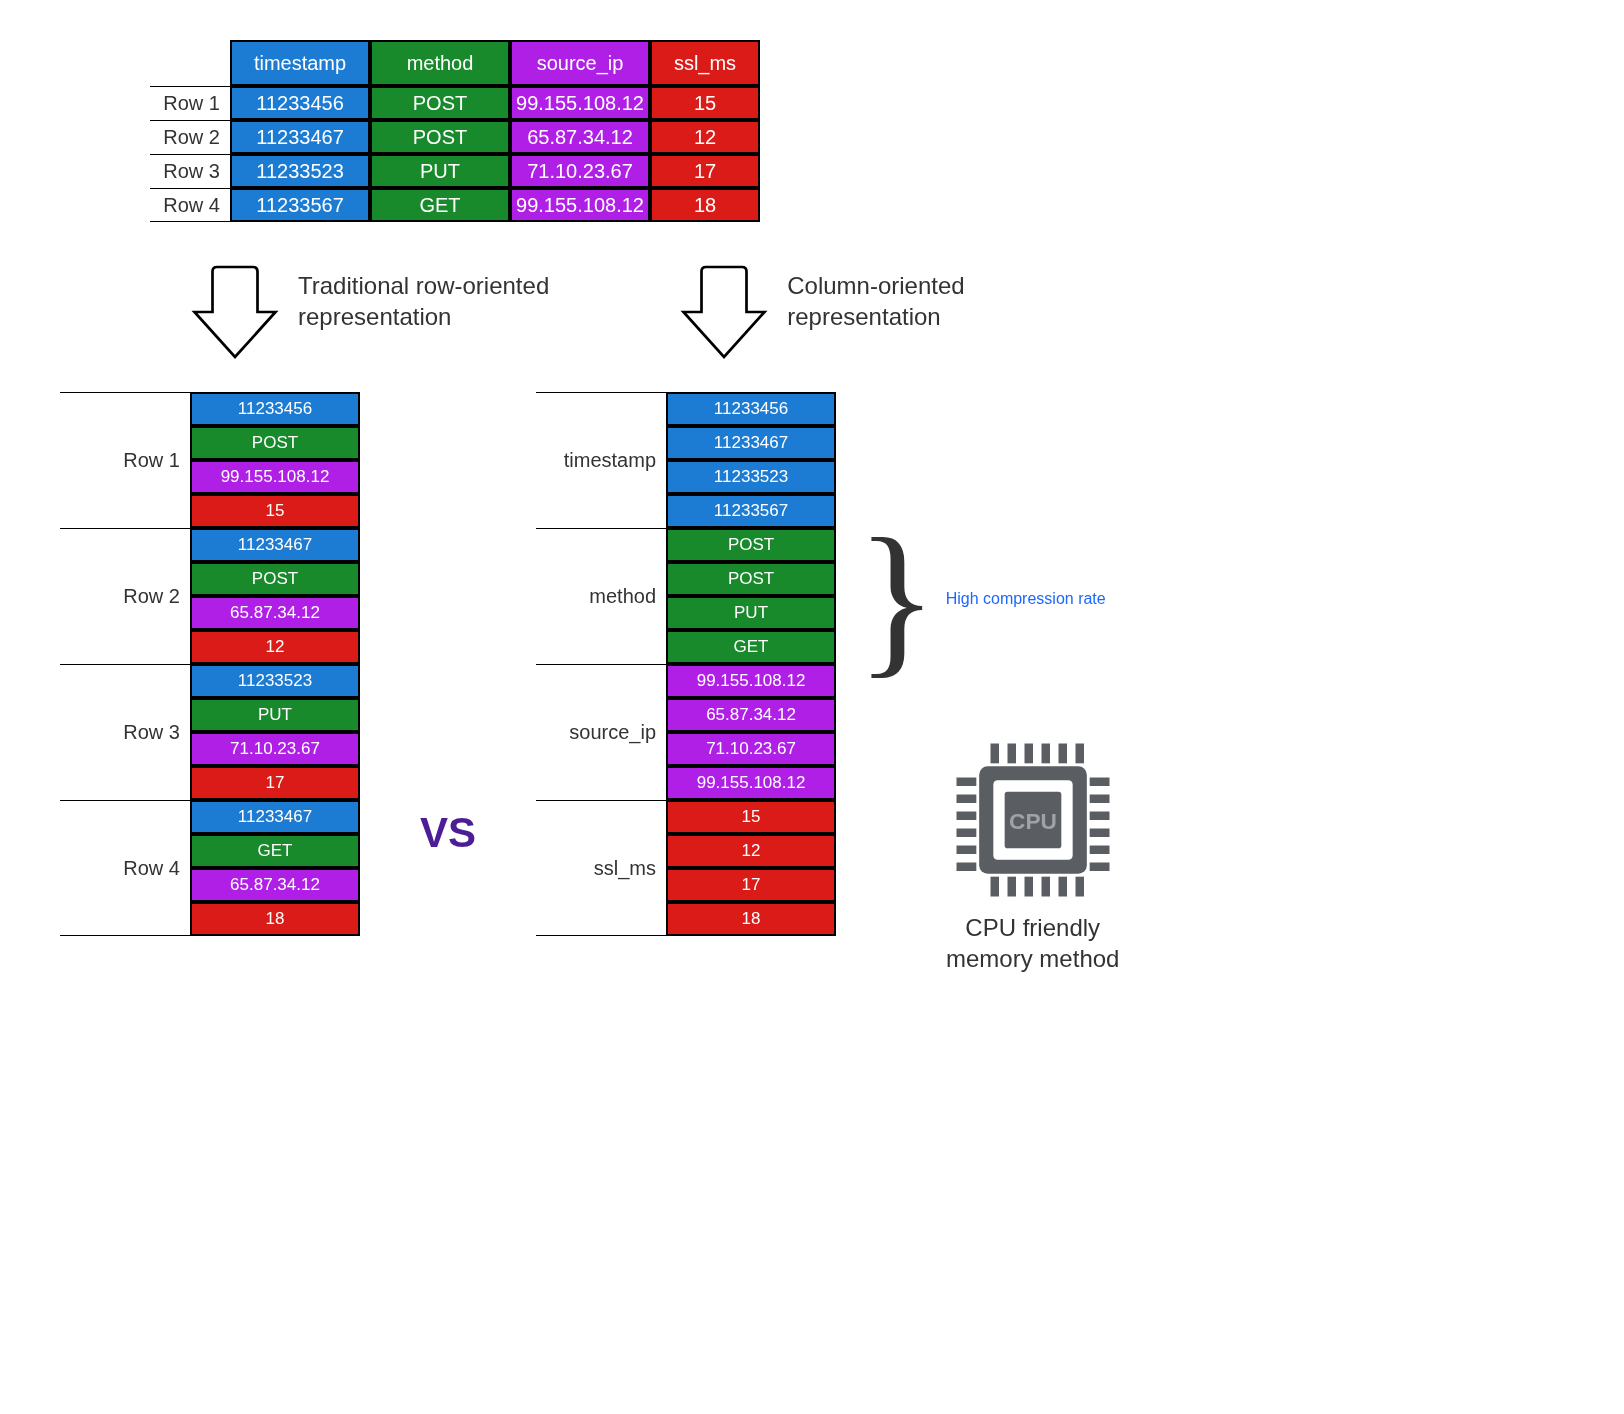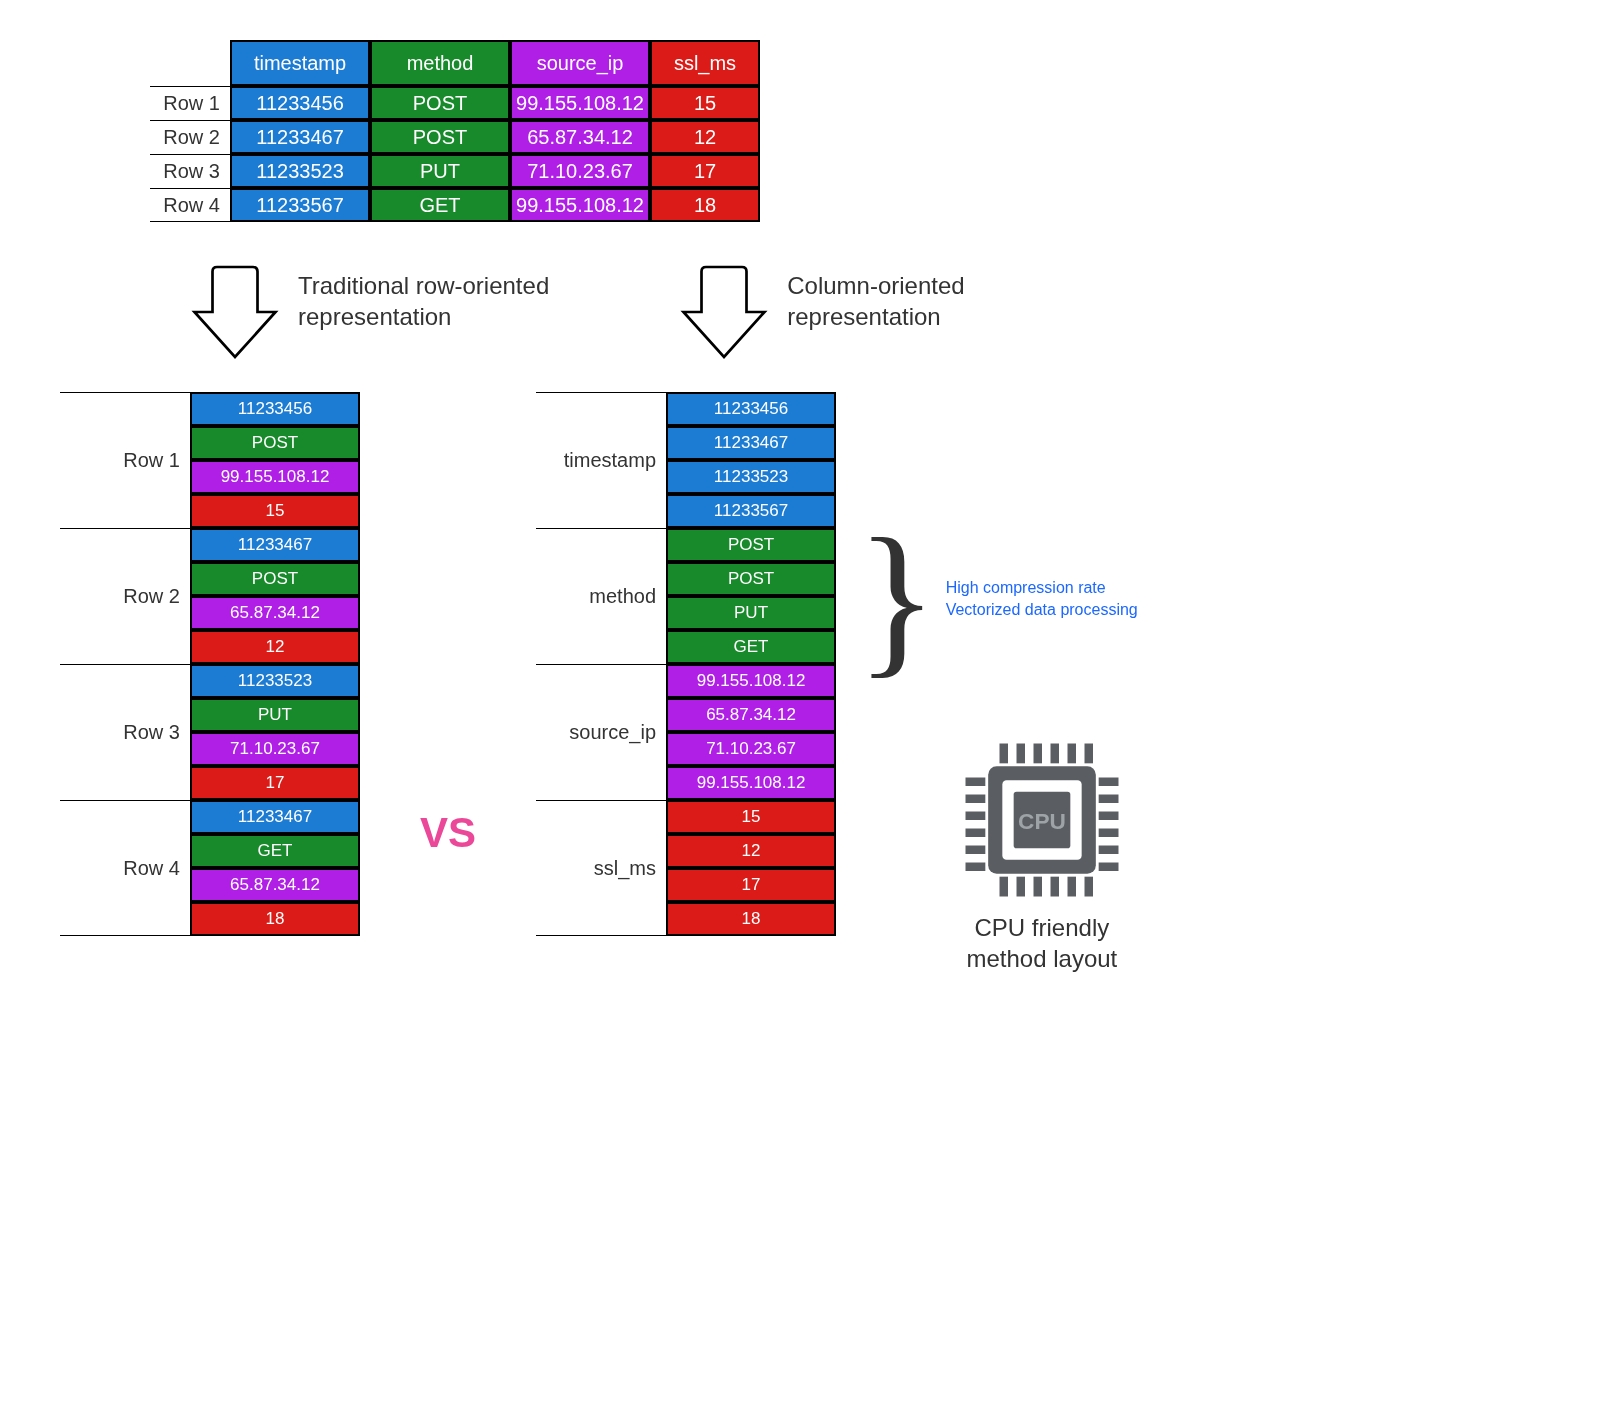--- a/index.html
+++ b/index.html
@@ -41,21 +41,21 @@
   #arrows{display:flex;margin:40px 0 30px 0;align-items:center;}
   .arrow-block{display:flex;align-items:flex-start;gap:18px;}
   .arrow-block .txt{font-size:24px;line-height:1.3;padding-top:8px;}
   .arrow-svg{width:90px;height:100px;}
   
   #bottom{display:flex;align-items:flex-start;}
   .side-labels{display:flex;flex-direction:column;}
   .side-labels .grp{display:flex;align-items:center;justify-content:flex-end;padding-right:10px;font-size:20px;border-top:1px solid #000;width:130px;}
   .side-labels .grp:last-child{border-bottom:1px solid #000;}
   .stack{display:flex;flex-direction:column;}
-  #vs{font-size:42px;font-weight:bold;color:#ec4899;align-self:center;margin:0 60px;padding-top:300px;}
+  #vs{font-size:42px;font-weight:bold;color:#4c1d95;align-self:center;margin:0 60px;padding-top:300px;}
   
   #anno{display:flex;flex-direction:column;margin-left:20px;}
   #brace{font-size:170px;line-height:0.9;font-family:"Times New Roman",serif;margin-right:8px;}
   #benefits{color:var(--link);font-size:16px;line-height:1.35;}
   #benefit-row{display:flex;align-items:center;margin-top:130px;}
   #cpu-block{margin-top:60px;text-align:center;font-size:24px;line-height:1.3;margin-left:90px;}
   #cpu-block svg{width:170px;height:170px;}
 </style>
 </head>
 <body>
@@ -173,21 +173,20 @@
         <div class="cell red">17</div>
         <div class="cell red">18</div>
       </div>
   </div>
 
   <div id="anno">
     <div id="benefit-row">
       <div id="brace">}</div>
       <div id="benefits">
         <div>High compression rate</div>
-        <div>Vectorized data processing</div>
       </div>
     </div>
     <div id="cpu-block">
       <svg viewBox="0 0 120 120">
         <g fill="#5A5E62">
           <rect x="22" y="22" width="76" height="76" rx="6"></rect>
 
           <g>
             <rect x="30" y="6" width="6" height="14"></rect>
               <rect x="42" y="6" width="6" height="14"></rect>
@@ -213,17 +212,17 @@
               <rect x="100" y="66" width="14" height="6"></rect>
               <rect x="100" y="78" width="14" height="6"></rect>
               <rect x="100" y="90" width="14" height="6"></rect>
           </g>
         </g>
         <rect x="32" y="32" width="56" height="56" rx="3" fill="#fff"></rect>
         <rect x="40" y="40" width="40" height="40" rx="2" fill="#5A5E62"></rect>
         <text x="60" y="66" text-anchor="middle" font-size="16" font-family="Arial" font-weight="bold" fill="#9EA3A8">CPU</text>
       </svg>
       <div style="white-space:pre-line">CPU friendly
-method layout</div>
+memory method</div>
     </div>
   </div>
 
 </div>
 
 </body></html>

